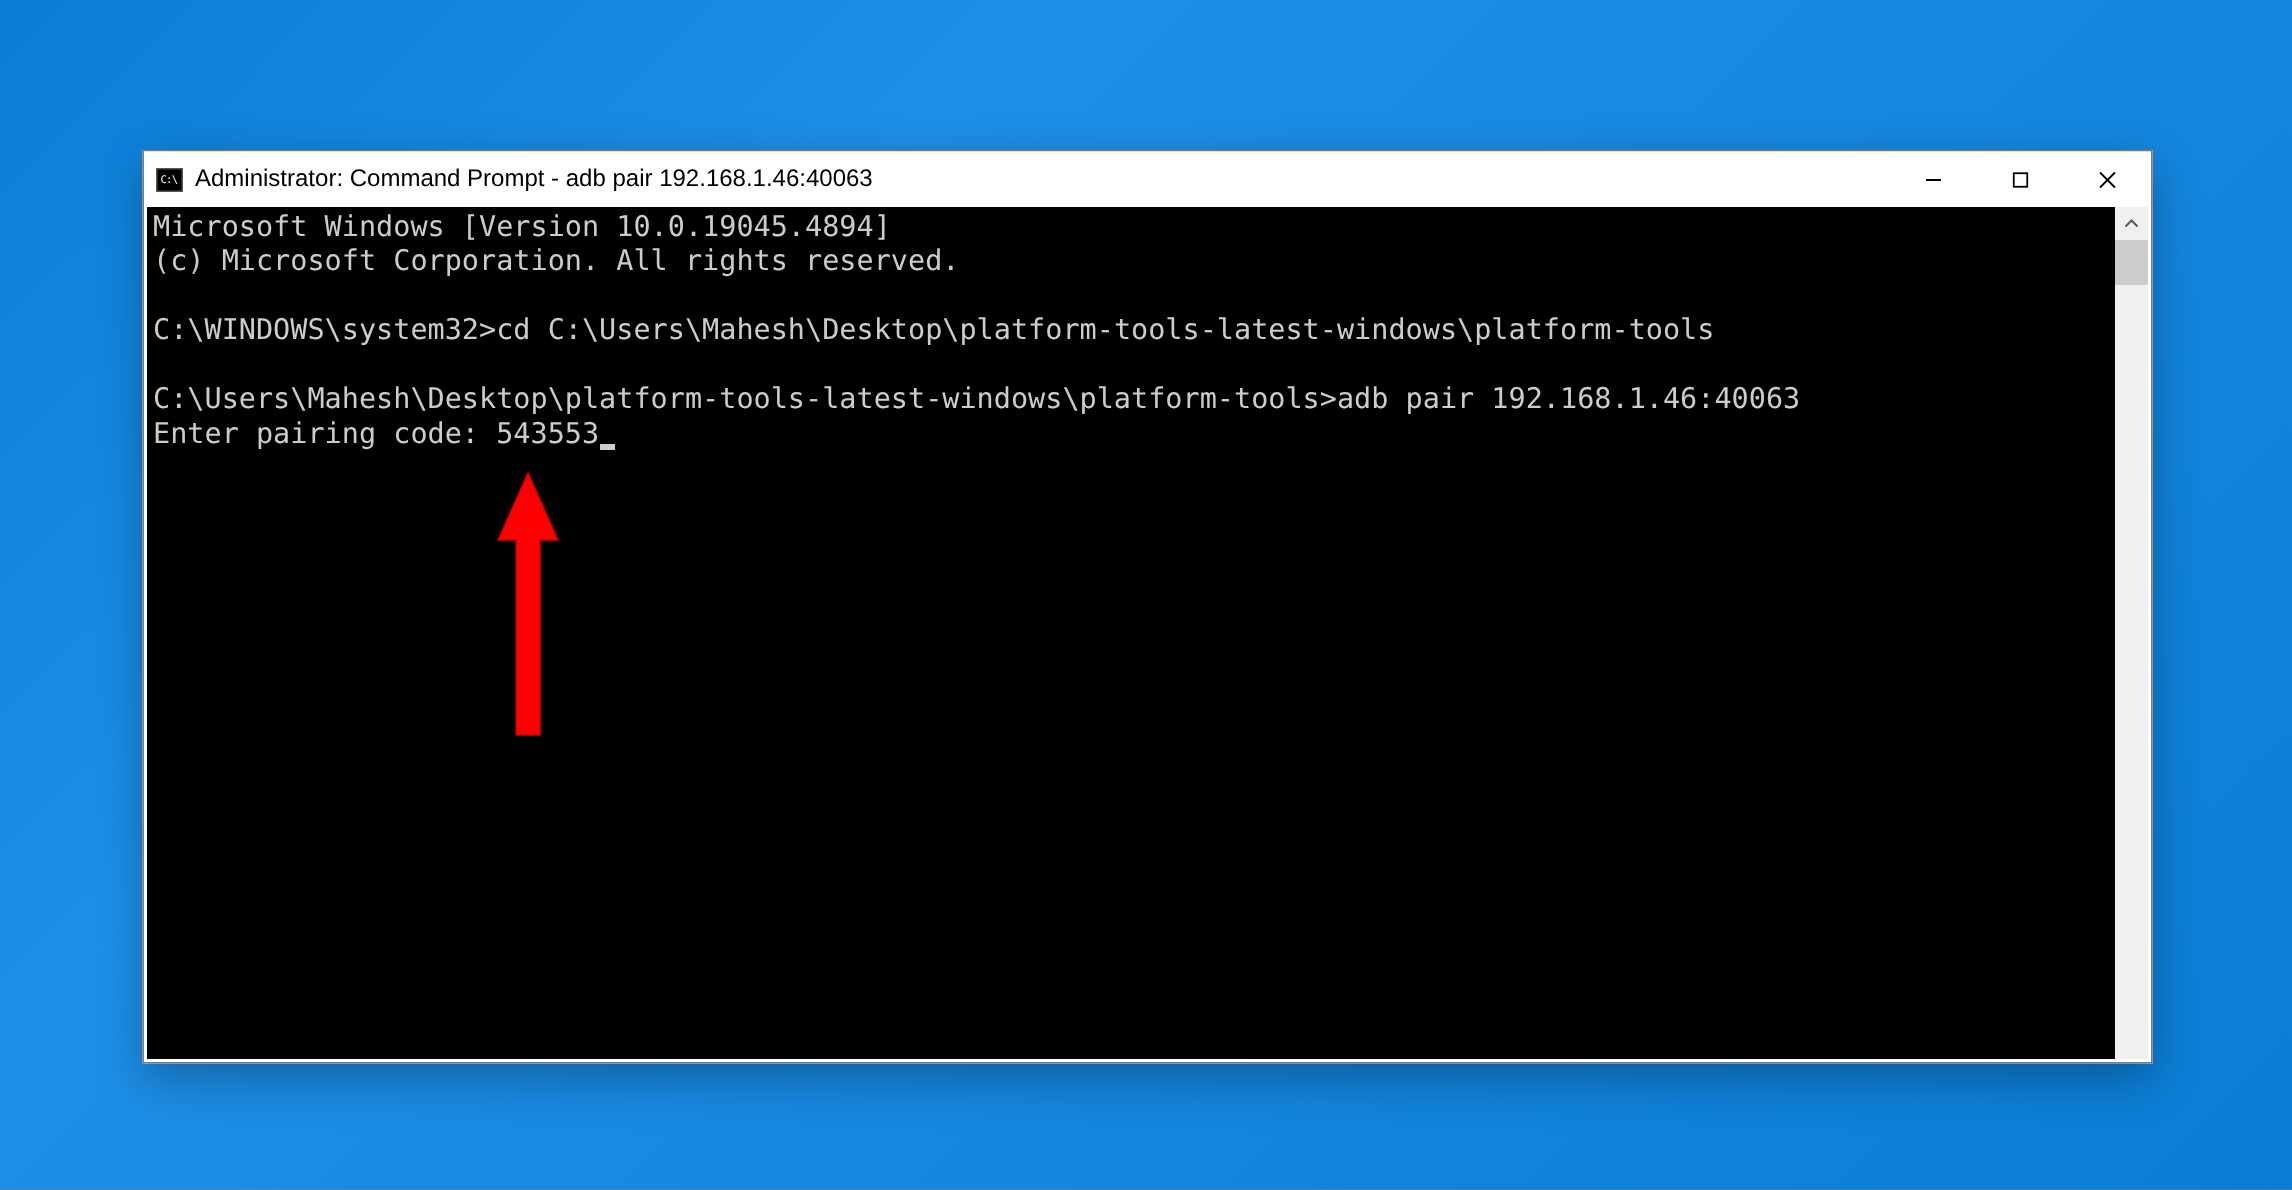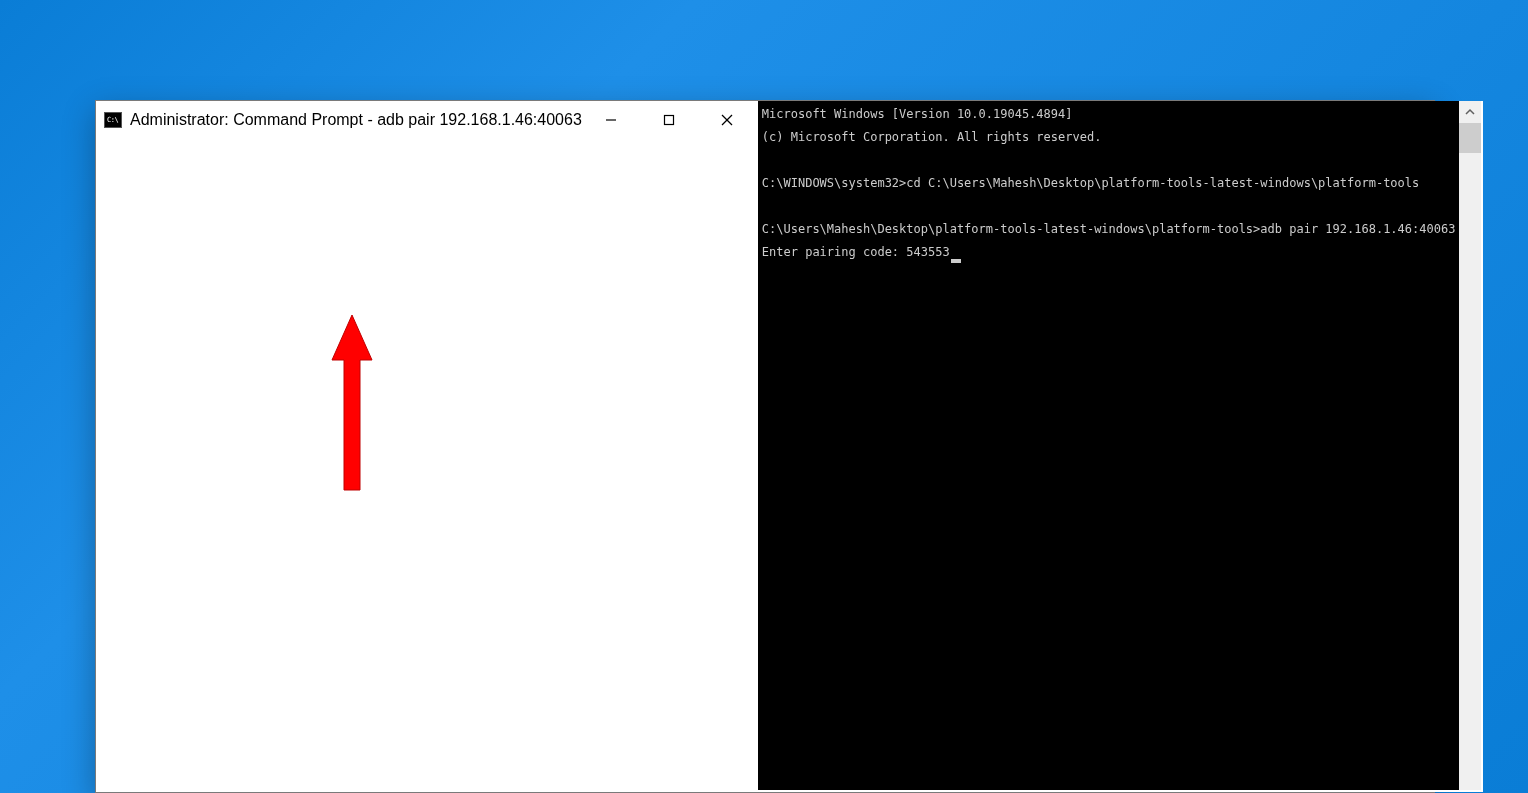--- a/index.html
+++ b/index.html
@@ -13,26 +13,26 @@
       background: linear-gradient(135deg, #0a7dd6 0%, #1e8fe8 30%, #0a7dd6 100%);
       overflow: hidden;
       position: relative;
       font-family: "Segoe UI", Tahoma, sans-serif;
     }
     .window {
       position: absolute;
       left: 95px;
       top: 100px;
       width: 1340px;
-      height: 693px;
+      height: 609px;
       background: #ffffff;
       border: 1px solid #7a7a7a;
       box-shadow: 0 10px 30px rgba(0,0,0,0.3);
       display: flex;
-      flex-direction: row;
+      flex-direction: column;
     }
     .titlebar {
       height: 37px;
       background: #ffffff;
       display: flex;
       align-items: center;
       padding: 0 0 0 8px;
       flex-shrink: 0;
     }
     .titlebar-icon {
@@ -81,21 +81,21 @@
       flex: 1;
       display: flex;
       background: #fff;
       padding: 0 2px 2px 2px;
     }
     .terminal {
       flex: 1;
       background: #000000;
       color: #cccccc;
       font-family: "Consolas", "Lucida Console", monospace;
-      font-size: 12px;
+      font-size: 19px;
       line-height: 23px;
       padding: 2px 4px;
       white-space: pre;
       overflow: hidden;
       position: relative;
     }
     .cursor {
       display: inline-block;
       width: 10px;
       height: 4px;

